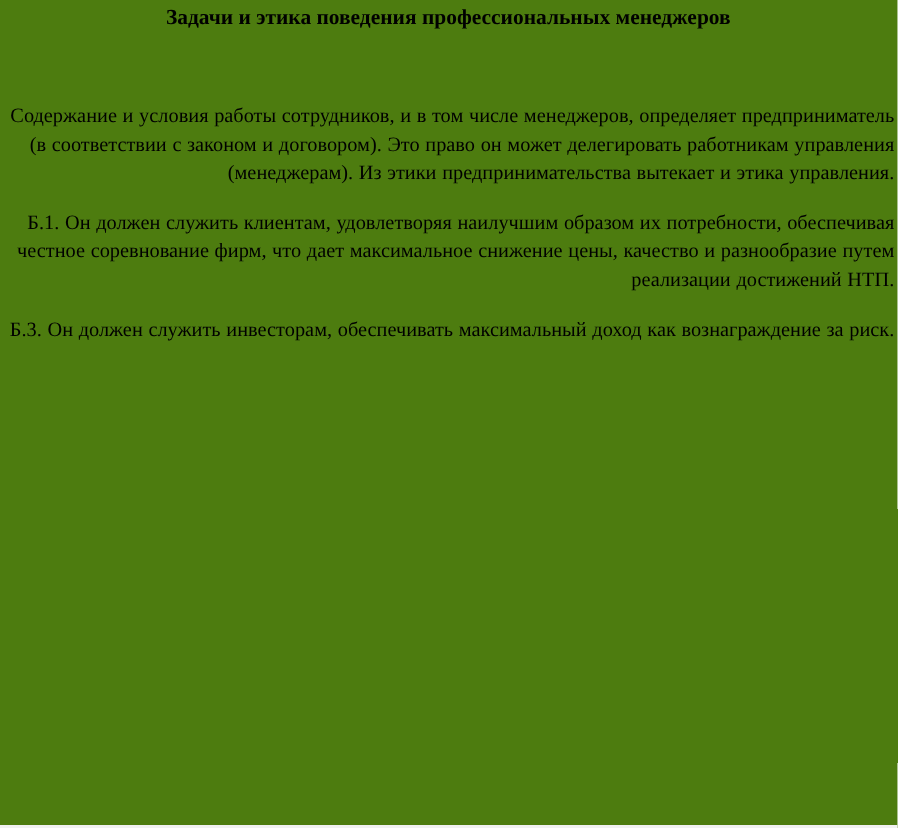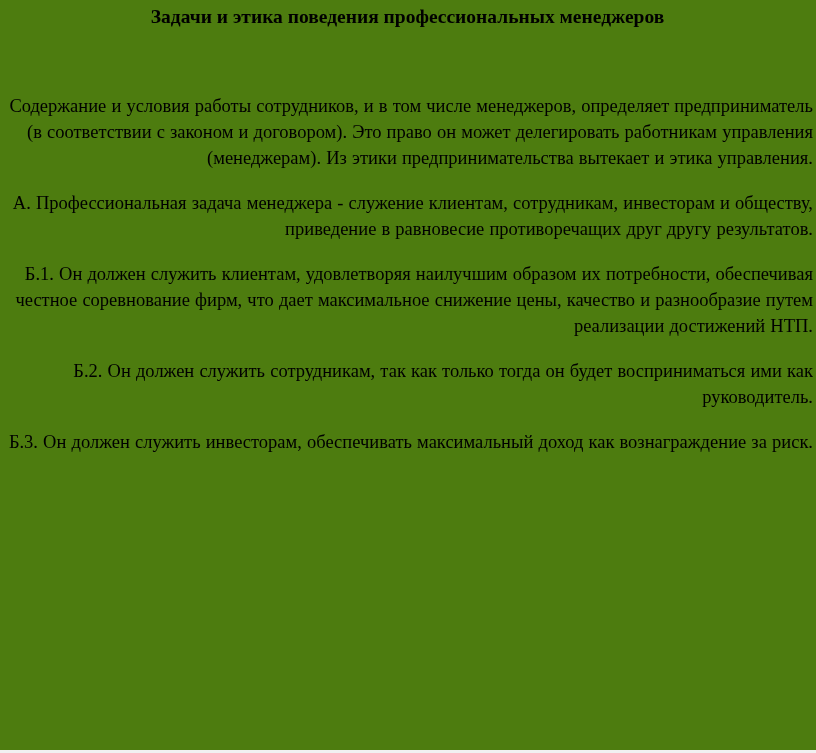--- a/index.html
+++ b/index.html
@@ -47,24 +47,22 @@
 </style>
 </head>
 <body>
 
 <div class="page">
   <h1 class="doc-title">Задачи и этика поведения профессиональных менеджеров</h1>
 
   <p class="doc-para">Содержание и условия работы сотрудников, и в том числе менеджеров, определяет предприниматель (в соответствии с законом и договором). Это право он может делегировать работникам управления (менеджерам). Из этики предпринимательства вытекает и этика управления.</p>
 
 
-  <p class="doc-para">А. Профессиональная задача менеджера - служение клиентам, сотрудникам, инвесторам и обществу, приведение в равновесие противоречащих друг другу результатов.</p>
 
   <p class="doc-para">Б.1. Он должен служить клиентам, удовлетворяя наилучшим образом их потребности, обеспечивая честное соревнование фирм, что дает максимальное снижение цены, качество и разнообразие путем реализации достижений НТП.</p>
 
-  <p class="doc-para">Б.2. Он должен служить сотрудникам, так как только тогда он будет восприниматься ими как руководитель.</p>
 
   <p class="doc-para">Б.3. Он должен служить инвесторам, обеспечивать максимальный доход как вознаграждение за риск.</p>
 
 
 
   <div class="page-bottom-edge"></div>
 </div>
 
 </body></html>

